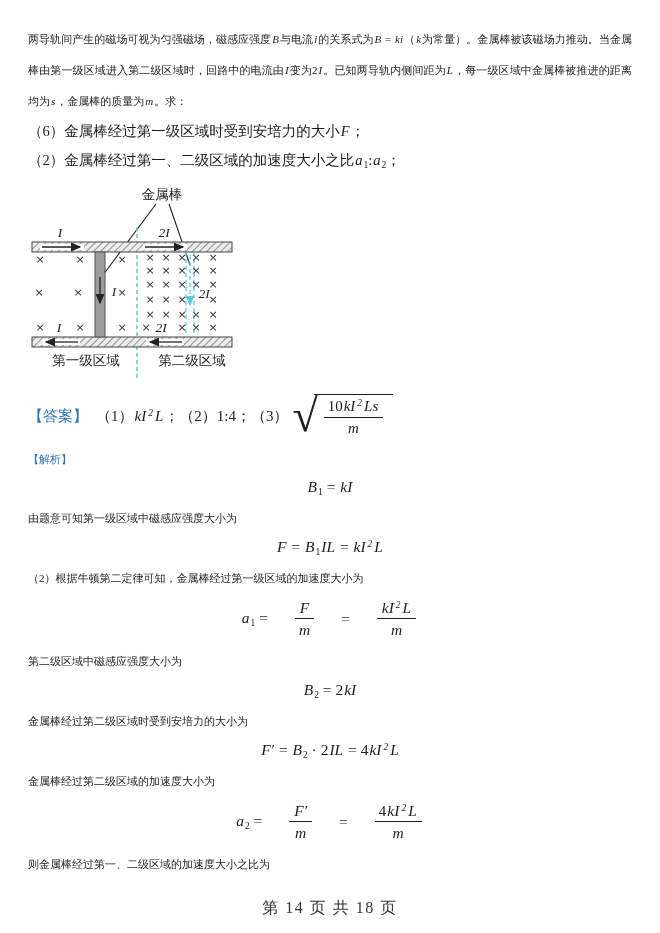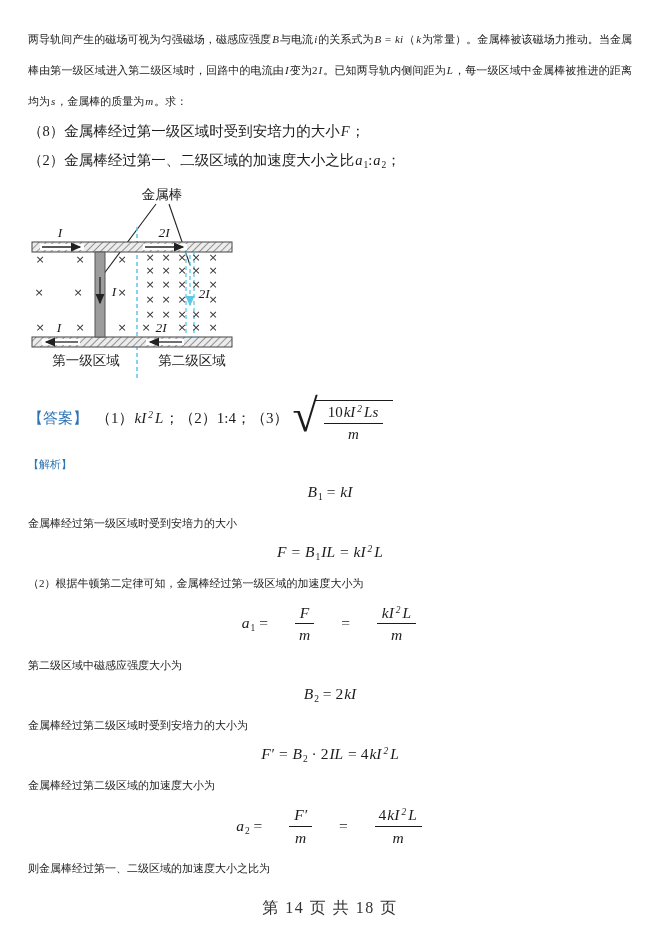--- a/index.html
+++ b/index.html
@@ -30,21 +30,21 @@
   .dash2 { stroke-width:1.3; stroke-dasharray:4 3; fill:none; }
   .cross { font:11px "DejaVu Sans", sans-serif; fill:#333; text-anchor:middle; dominant-baseline:central; }
   .dlabel { font:13.5px "Liberation Serif", serif; fill:var(--ink); }
   .cur-label { font:italic 13.5px "Liberation Serif", serif; fill:var(--ink); text-anchor:middle; }
 
   
   .answer-row { display:flex; align-items:center; font-size:15px; margin:8px 0 6px; }
   .ans-text { margin-left:8px; }
   .sqrt { display:inline-flex; align-items:flex-start; margin-left:4px; }
   .radical { font-size:46px; line-height:46px; font-style:normal; margin-right:-4px; }
-  .radicand { margin-top:7px; border-top:1.6px solid var(--ink); padding:2px 7px 0 7px; display:inline-block; }
+  .radicand { margin-top:1px; border-top:1.6px solid var(--ink); padding:2px 7px 0 7px; display:inline-block; }
 
   .tag-line { font-size:11px; line-height:29px; margin:4px 0 0; }
 
   
   .equation { text-align:center; margin:4px 0 6px; font-size:15.5px; }
   .mrow { display:inline-flex; align-items:center;gap:20px; }
   .mrow > span { white-space:pre; }
   .frac { display:inline-flex; flex-direction:column; vertical-align:middle; text-align:center; margin:0 3px; line-height:1.25; }
   .frac .num { border-bottom:1px solid var(--ink); padding:0 4px 1px; white-space:pre; }
   .frac .den { padding-top:1px; white-space:pre; }
@@ -52,21 +52,21 @@
   .footer { position:absolute; left:0; bottom:14px; width:100%; text-align:center;
             font-size:16px; letter-spacing:1.5px; color:#333; }
 </style>
 </head>
 <body>
 
 <div class="content">
 
   <p class="para"><span>两导轨间产生的磁场可视为匀强磁场，磁感应强度</span><span class="var">B</span><span>与电流</span><span class="var">i</span><span>的关系式为</span><span class="var">B</span><span> = </span><span class="var">ki</span><span>（</span><span class="var">k</span><span>为常量）。金属棒被该磁场力推动。当金属棒由第一级区域进入第二级区域时，回路中的电流由</span><span class="var">I</span><span>变为</span><span>2</span><span class="var">I</span><span>。已知两导轨内侧间距为</span><span class="var">L</span><span>，每一级区域中金属棒被推进的距离均为</span><span class="var">s</span><span>，金属棒的质量为</span><span class="var">m</span><span>。求：</span></p>
 
-  <p class="qitem"><span>（8）金属棒经过第一级区域时受到安培力的大小</span><span class="var">F</span><span>；</span></p>
+  <p class="qitem"><span>（6）金属棒经过第一级区域时受到安培力的大小</span><span class="var">F</span><span>；</span></p>
   <p class="qitem"><span>（2）金属棒经过第一、二级区域的加速度大小之比</span><span class="var">a</span><sub>1</sub><span>:</span><span class="var">a</span><sub>2</sub><span>；</span></p>
 
   <div class="diagram">
     <svg width="232" height="198" viewBox="0 0 232 198" xmlns="http://www.w3.org/2000/svg">
       <defs>
         <pattern id="hatch" width="5" height="5" patternUnits="userSpaceOnUse" patternTransform="rotate(45)">
           <rect width="5" height="5" fill="#ececec"></rect>
           <line x1="0" y1="0" x2="0" y2="5" stroke="#7d7d7d" stroke-width="1.6"></line>
         </pattern>
         <marker id="arr" markerWidth="9" markerHeight="8" refX="7" refY="3.5" orient="auto">
@@ -171,21 +171,21 @@
     </span>
   </div>
 
   <p class="tag-line"><span class="tag">【解析】</span></p>
 
 
   <div class="equation">
     <span class="math"><span class="var">B</span><sub>1</sub><span> = </span><span class="var">kI</span></span>
   </div>
 
-  <p class="para">金属棒经过第一级区域时受到安培力的大小</p>
+  <p class="para">由题意可知第一级区域中磁感应强度大小为</p>
 
   <div class="equation">
     <span class="math"><span class="var">F</span><span> = </span><span class="var">B</span><sub>1</sub><span class="var">IL</span><span> = </span><span class="var">kI</span><sup class="var">2</sup><span class="var">L</span></span>
   </div>
 
   <p class="para">（2）根据牛顿第二定律可知，金属棒经过第一级区域的加速度大小为</p>
 
   <div class="equation">
     <span class="mrow">
       <span><span class="var">a</span><sub>1</sub><span> = </span></span>

